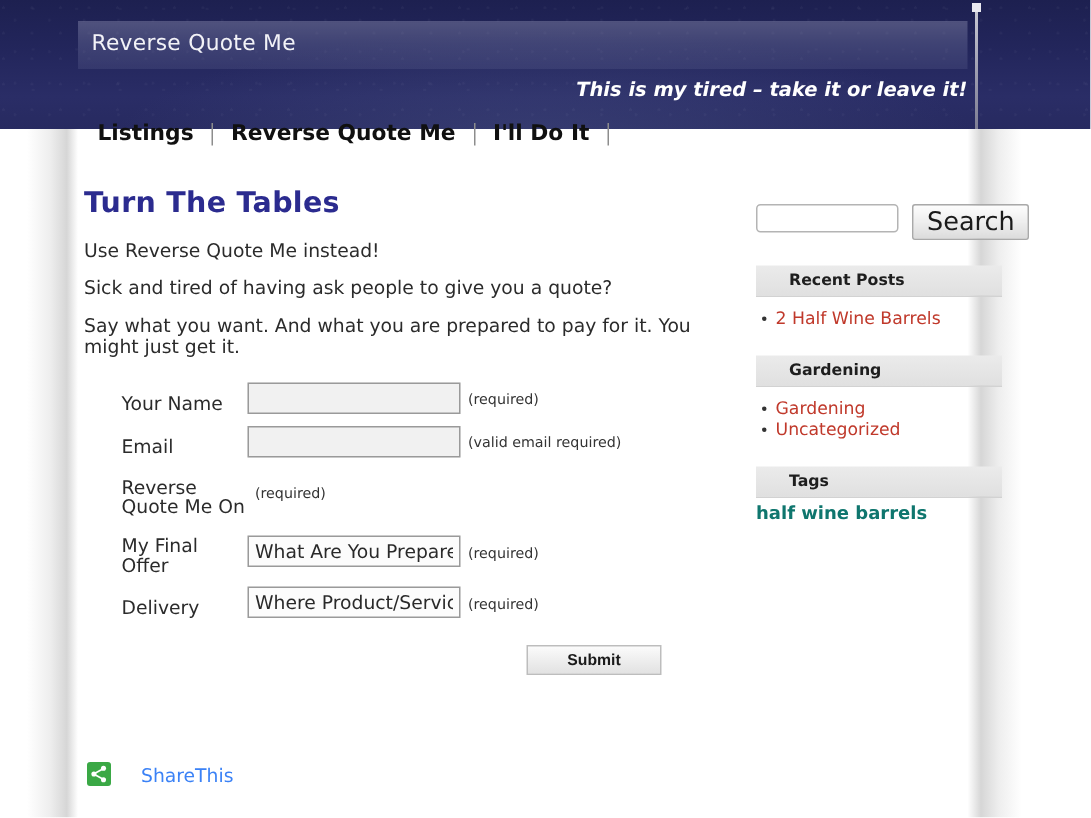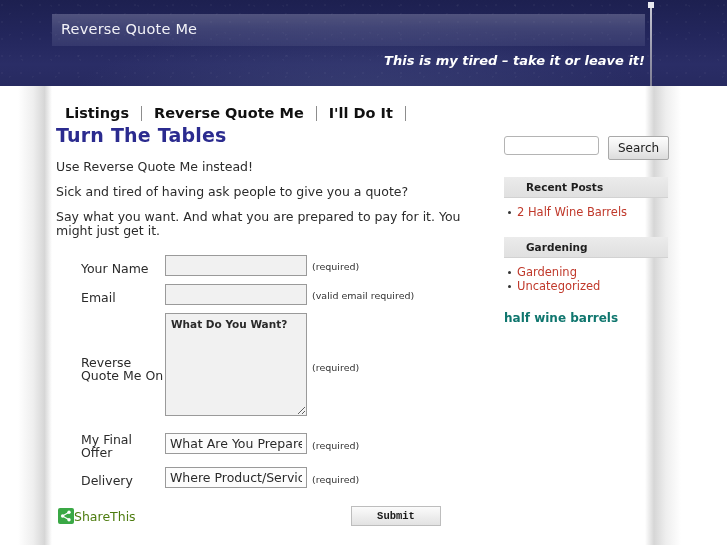--- a/index.html
+++ b/index.html
@@ -91,21 +91,21 @@
     position: absolute;
     left: 645px; top: 86px;
     width: 36px; height: 459px;
     background: linear-gradient(270deg, rgba(255,255,255,0) 0%, rgba(150,150,150,0.16) 42%, rgba(120,120,120,0.30) 75%, rgba(255,255,255,0) 100%);
     pointer-events: none;
   }
 
   
   #nav {
     position: absolute;
-    left: 52px; top: 100px;
+    left: 52px; top: 76px;
     width: 593px; height: 26px;
     display: flex;
     align-items: center;
   }
   .nav-item {
     font-size: 14.5px;
     font-weight: bold;
     color: #101010;
     padding: 0 12px;
     white-space: nowrap;
@@ -192,21 +192,21 @@
     white-space: nowrap;
   }
   .hint-mid { padding-top: 4px; }
 
   #submit-wrap {
     margin-top: 16px;
     margin-left: 295px;
   }
   #submit-btn {
     width: 90px; height: 20px;
-    font-family: Liberation Mono, monospace;
+    font-family: Liberation Sans, sans-serif;
     font-size: 10.5px;
     font-weight: bold;
     color: #1a1a1a;
     background: linear-gradient(180deg,#fbfbfb 0%, #ededed 55%, #e2e2e2 100%);
     border: 1px solid #bdbdbd;
     cursor: pointer;
   }
 
   
   #sharethis {
@@ -218,23 +218,23 @@
   }
   #st-icon {
     width: 16px; height: 16px;
     background: #3aa845;
     border-radius: 2px;
     position: relative;
     flex: 0 0 16px;
   }
   #st-icon svg { position: absolute; left: 2px; top: 2px; }
   #st-label {
-    margin-left: 0;
+    margin-left: 20px;
     font-size: 12.5px;
-    color: #4d7c0f;
+    color: #3b82f6;
   }
 
   
   #sidebar {
     position: absolute;
     left: 504px; top: 136px;
     width: 170px;
   }
   #search-row { display: flex; align-items: flex-start; }
   #search-input {
@@ -245,21 +245,21 @@
     font-family: "DejaVu Sans", "Liberation Sans", sans-serif;
     font-size: 12px;
     padding: 1px 4px;
     outline: none;
   }
   #search-btn {
     margin-left: 9px;
     height: 24px;
     padding: 0 9px;
     font-family: "DejaVu Sans", "Liberation Sans", sans-serif;
-    font-size: 12px;
+    font-size: 17px;
     color: #1b1b1b;
     background: linear-gradient(180deg,#fdfdfd 0%, #eeeeee 50%, #dcdcdc 100%);
     border: 1px solid #a9a9a9;
     border-radius: 2px;
     cursor: pointer;
   }
   .widget { margin-top: 17px; }
   .widget-title {
     background: linear-gradient(180deg,#ebebeb 0%, #e0e0e0 100%);
     border-bottom: 1px solid #d2d2d2;
@@ -349,23 +349,20 @@
       <div class="row">
         <div class="row-label">Email</div>
         <div class="row-field">
           <input class="txt" type="text" value="" style="">
         </div>
         <div class="hint">(valid email required)</div>
       </div>
 
       <div class="row">
         <div class="row-label">Reverse Quote Me On</div>
-        <div class="row-field">
-          <textarea class="ta" style="">What Do You Want?</textarea>
-        </div>
         <div class="hint">(required)</div>
       </div>
 
       <div class="row">
         <div class="row-label">My Final Offer</div>
         <div class="row-field">
           <input class="txt filled" type="text" value="What Are You Prepared To Pay?" style="">
         </div>
         <div class="hint hint-mid">(required)</div>
       </div>
@@ -419,18 +416,19 @@
         <li>
           <span>Gardening</span>
         </li>
         <li>
           <span>Uncategorized</span>
         </li>
       </ul>
     </div>
 
     <div class="widget">
+      <div class="widget-title">Tags</div>
       <div id="tags-body">half wine barrels</div>
     </div>
 
   </div>
 
 </div>
 
 </body></html>

